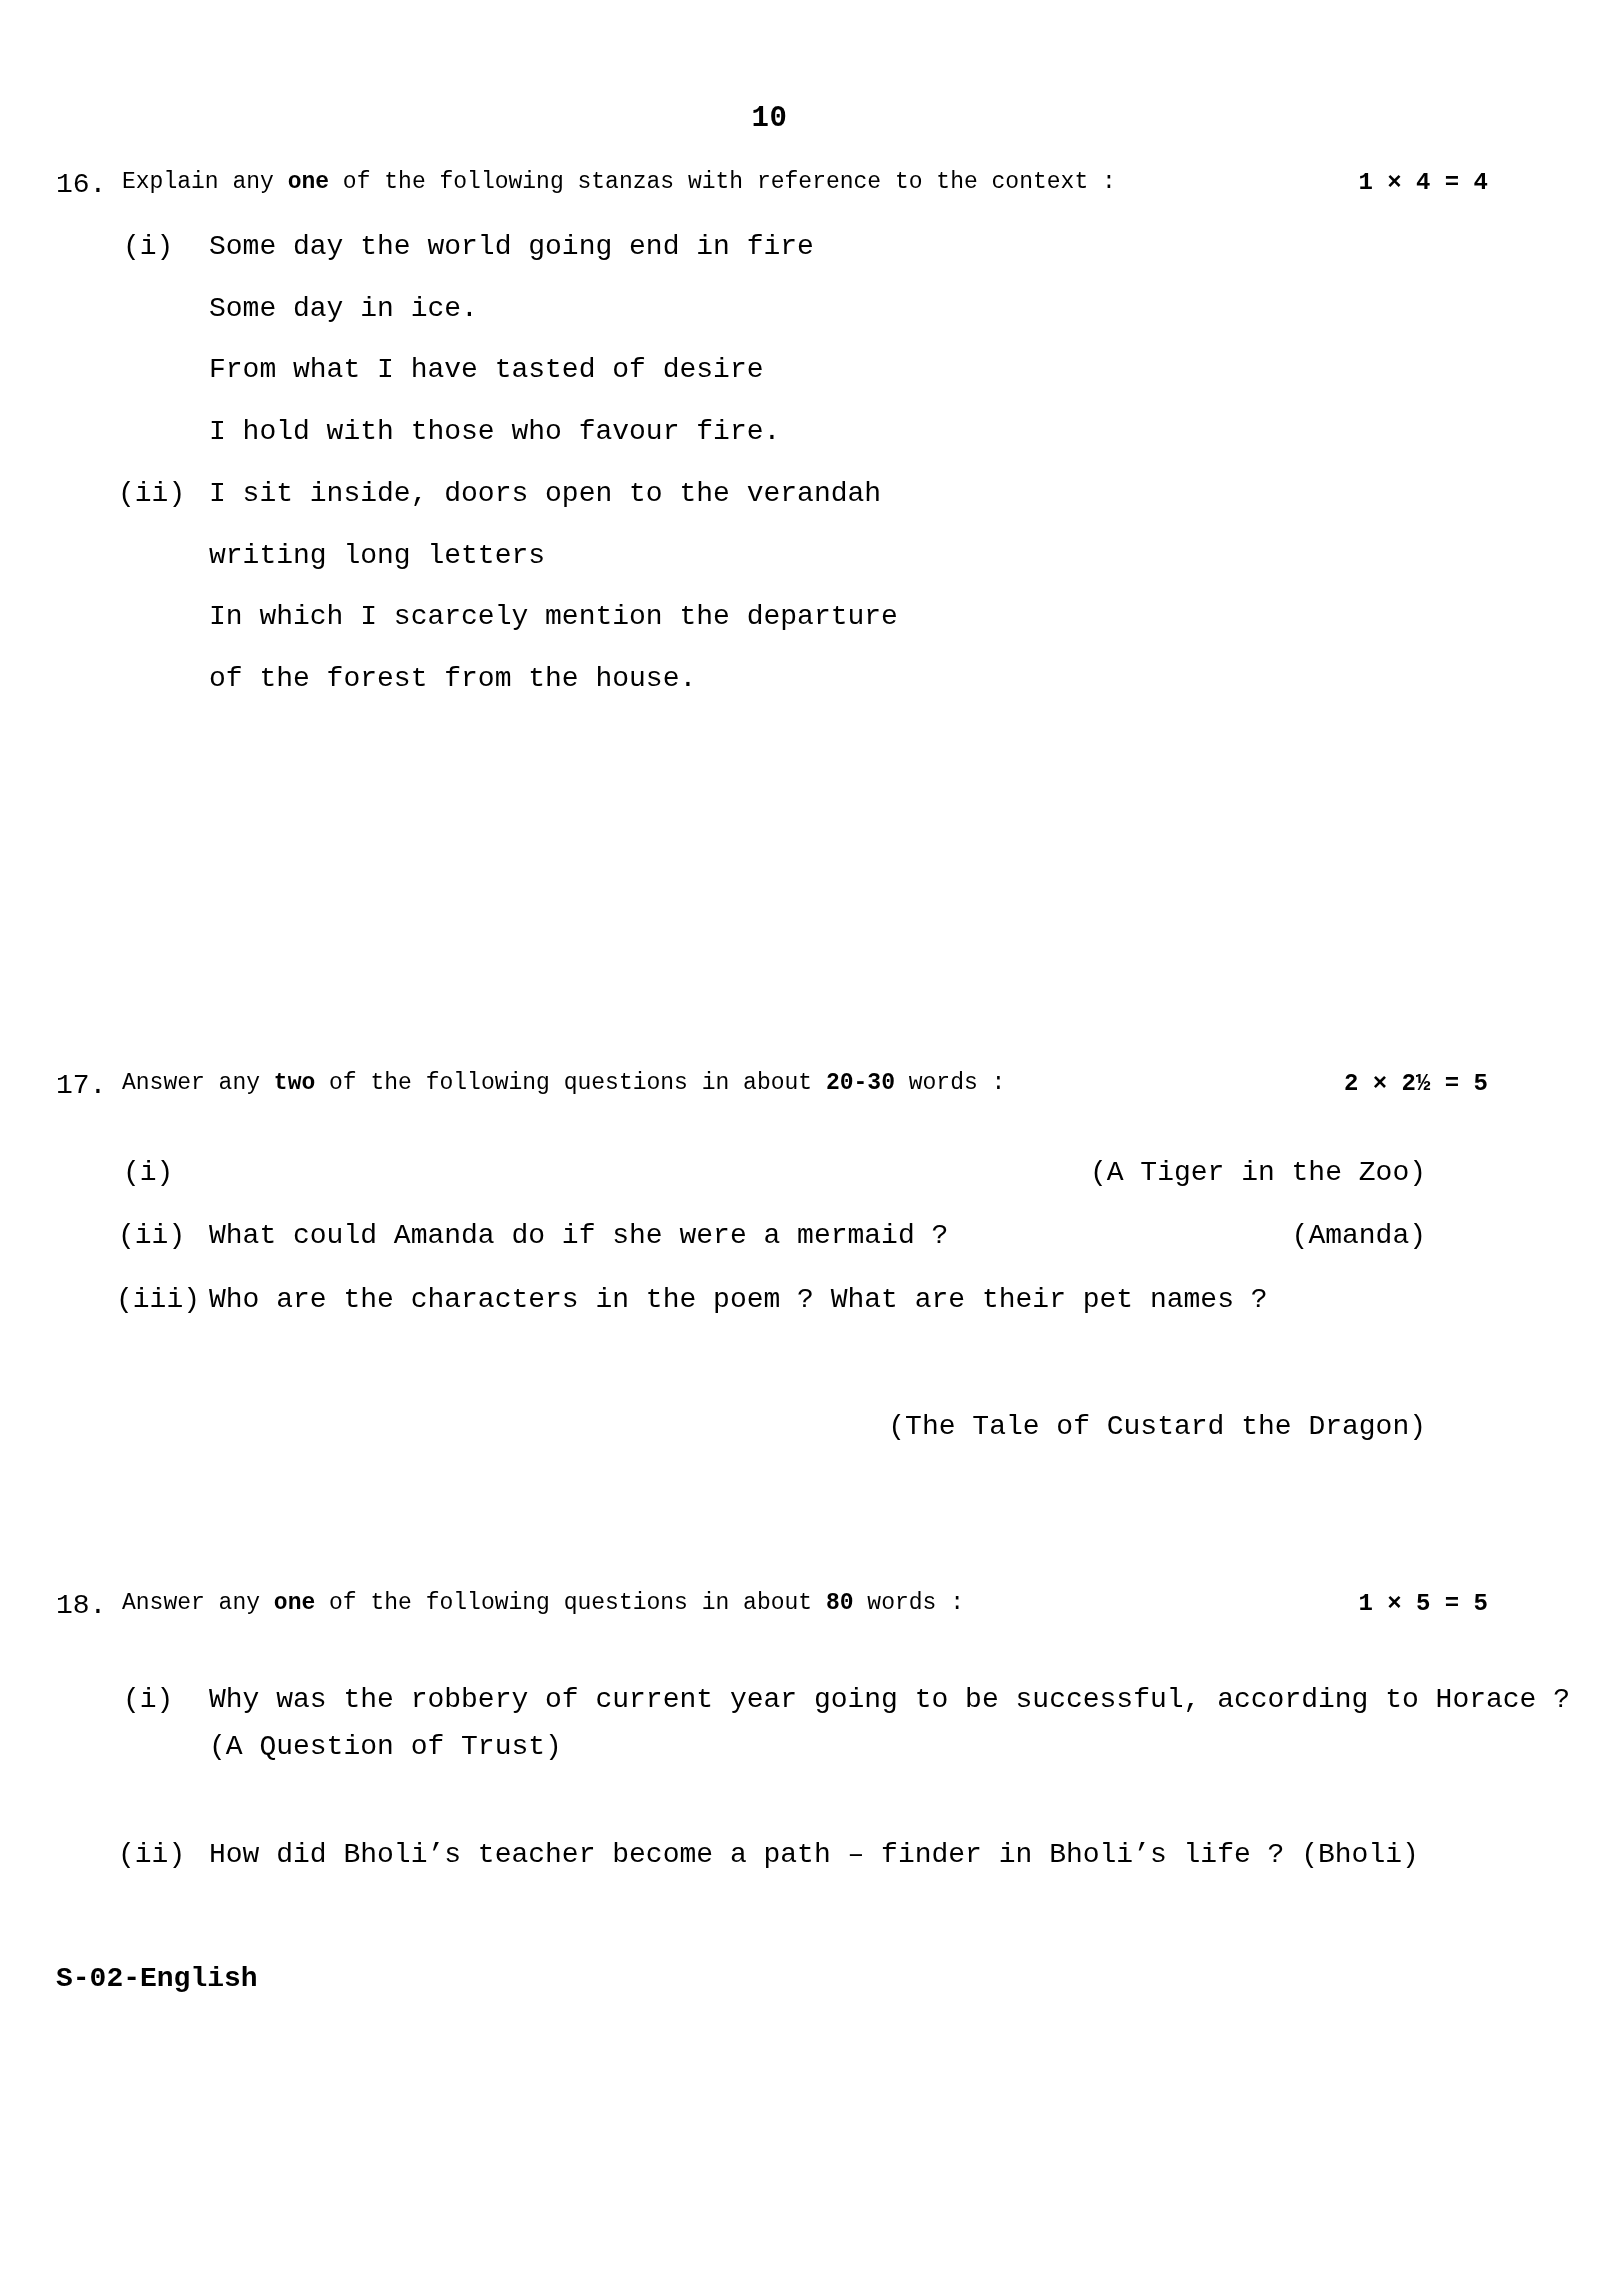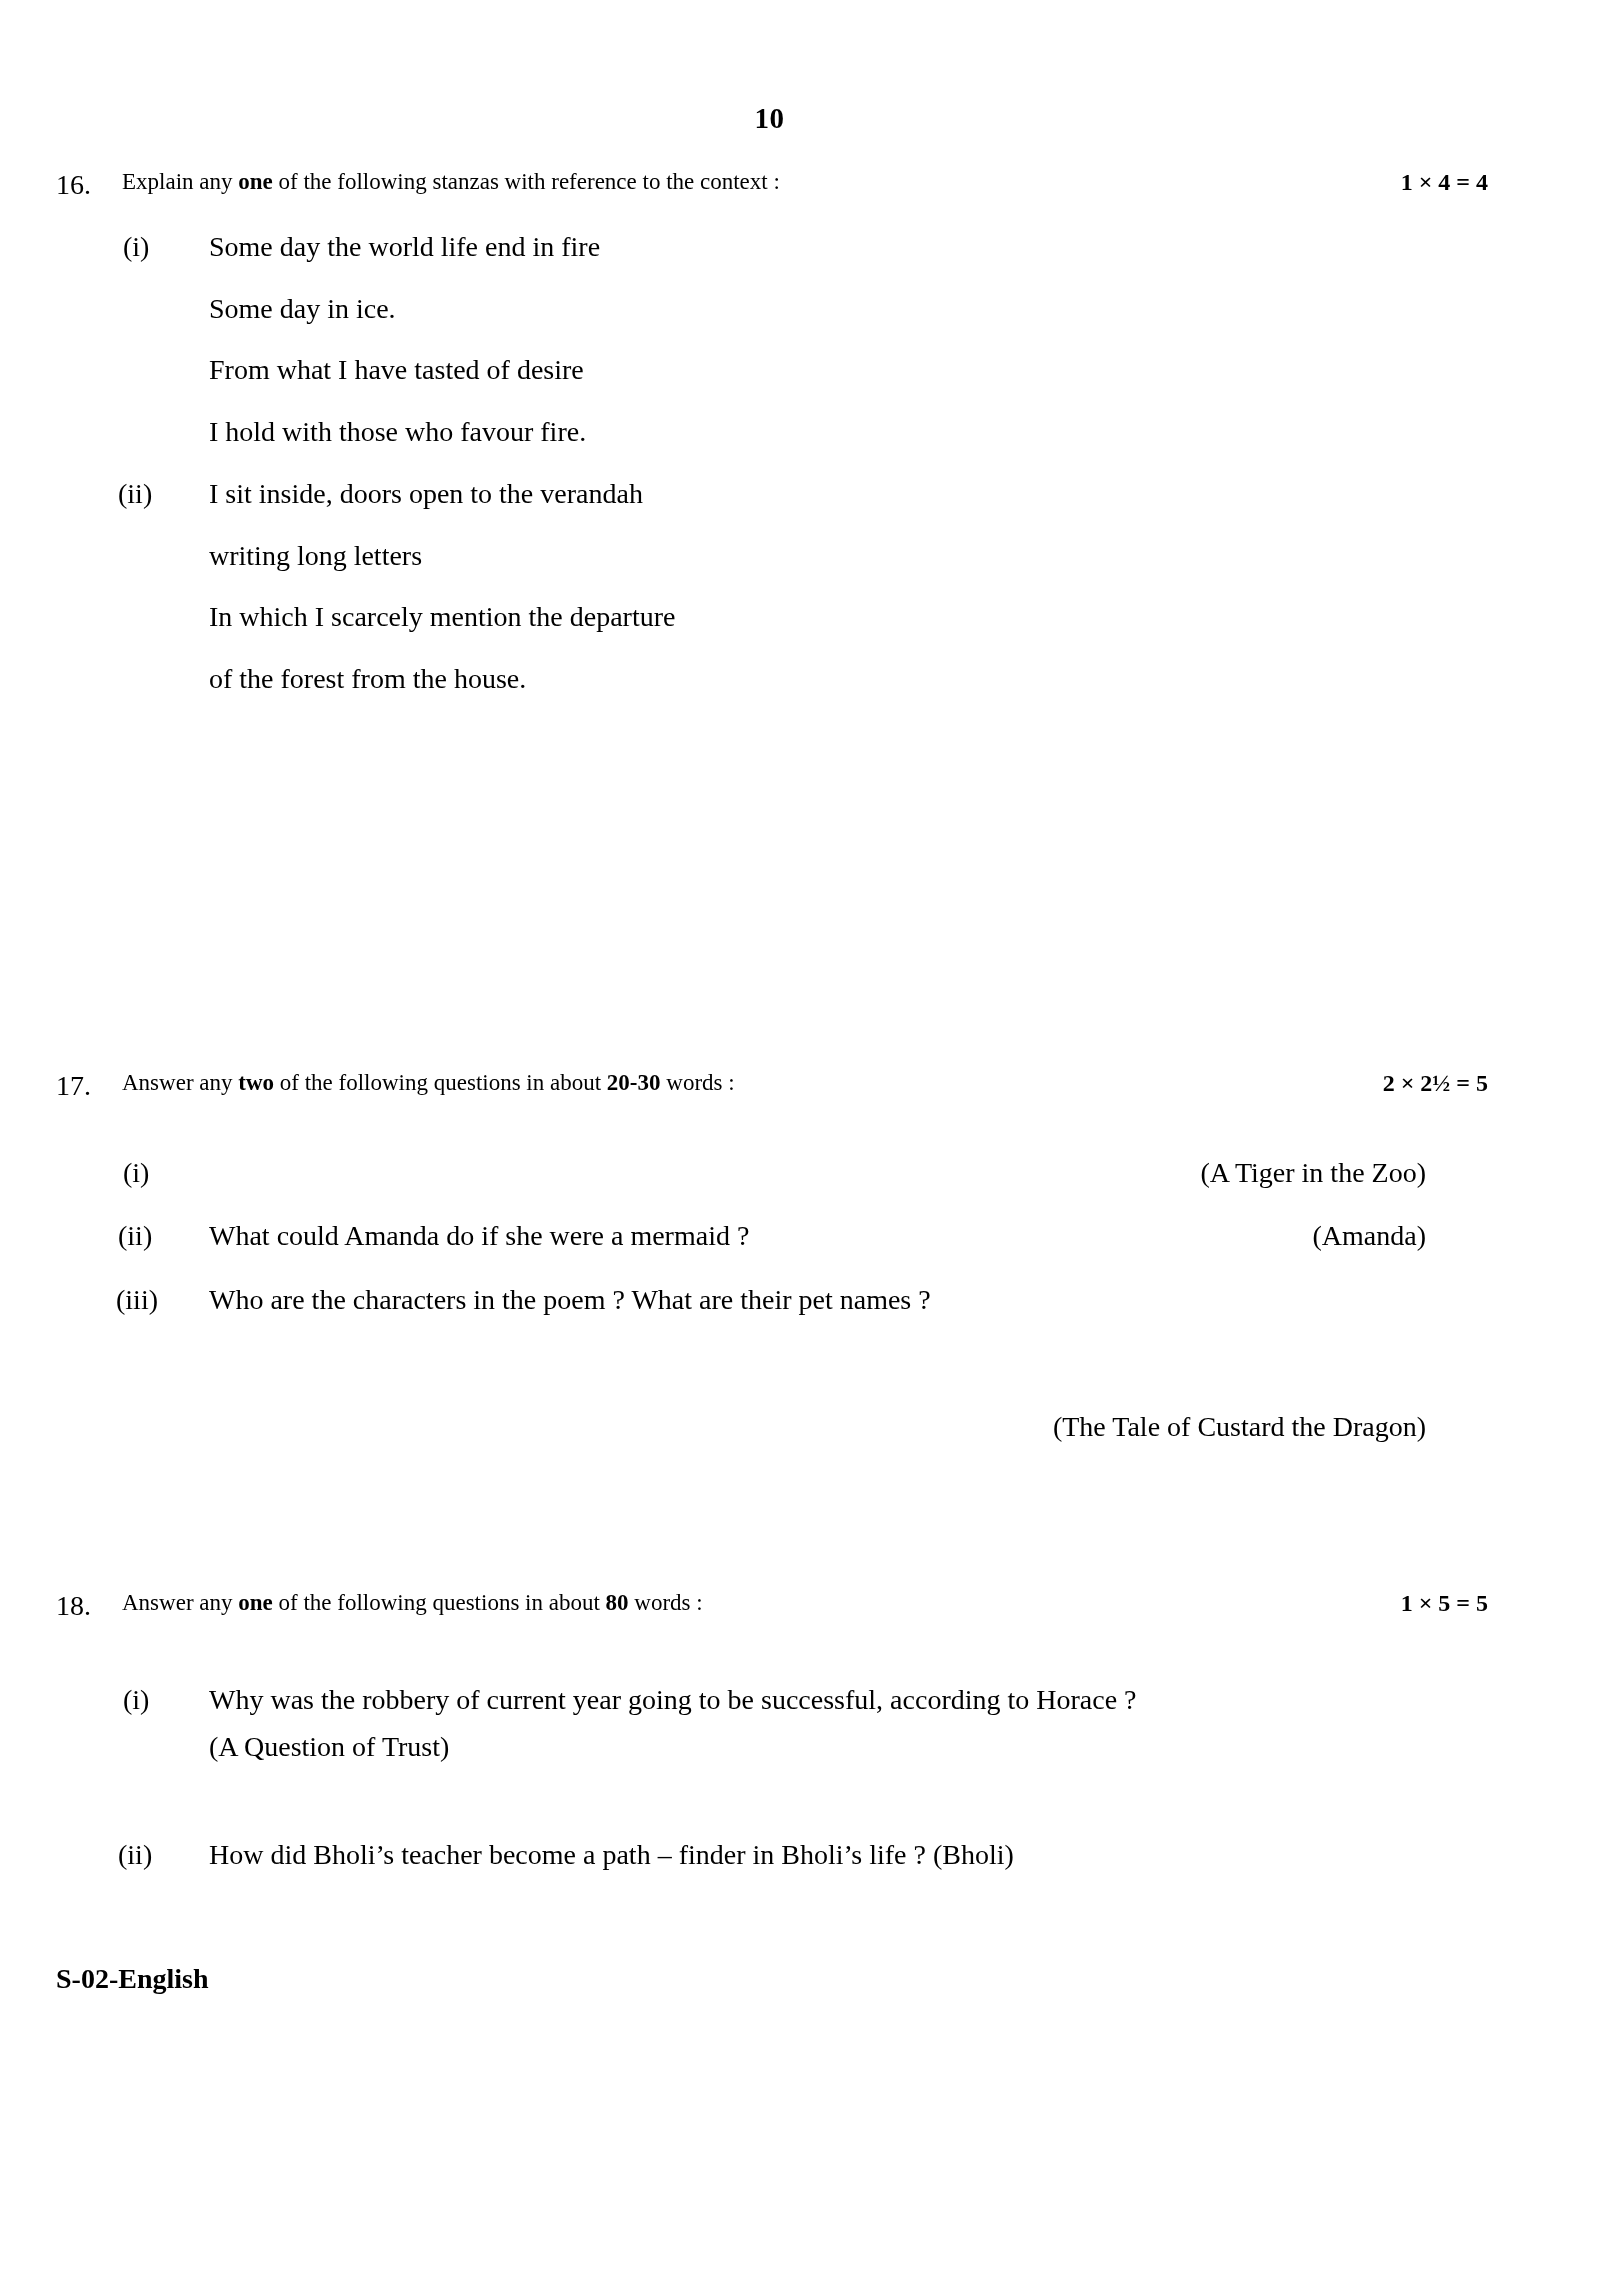--- a/index.html
+++ b/index.html
@@ -6,21 +6,21 @@
     margin: 0;
     padding: 0;
     background: #ffffff;
   }
   .page {
     position: relative;
     width: 1620px;
     height: 2116px;
     background: #ffffff;
     color: #000000;
-    font-family: Liberation Serif, serif;
+    font-family: Liberation Mono, monospace;
     overflow: hidden;
   }
 
   
   .page-number {
     position: absolute;
     top: 102px;
     left: 0;
     width: 1539px;
     text-align: center;
@@ -135,21 +135,21 @@
     <div class="qhead">
       <span class="qnum">16.</span>
       <span class="qtext"><span>Explain any </span><b>one</b><span> of the following stanzas with reference to the context :</span></span>
       <span class="qmarks">1 × 4 = 4</span>
     </div>
   </div>
 
   <div class="qblock" style="top:231px;">
     <div class="subrow">
       <span class="rnum">(i)</span>
-      <span class="rtext">Some day the world life end in fire</span>
+      <span class="rtext">Some day the world going end in fire</span>
     </div>
     <span class="stanza-line" style="top:62px;">Some day in ice.</span>
     <span class="stanza-line" style="top:123px;">From what I have tasted of desire</span>
     <span class="stanza-line" style="top:185px;">I hold with those who favour fire.</span>
   </div>
 
   <div class="qblock" style="top:478px;">
     <div class="subrow">
       <span class="rnum wide">(ii)</span>
       <span class="rtext">I sit inside, doors open to the verandah</span>

